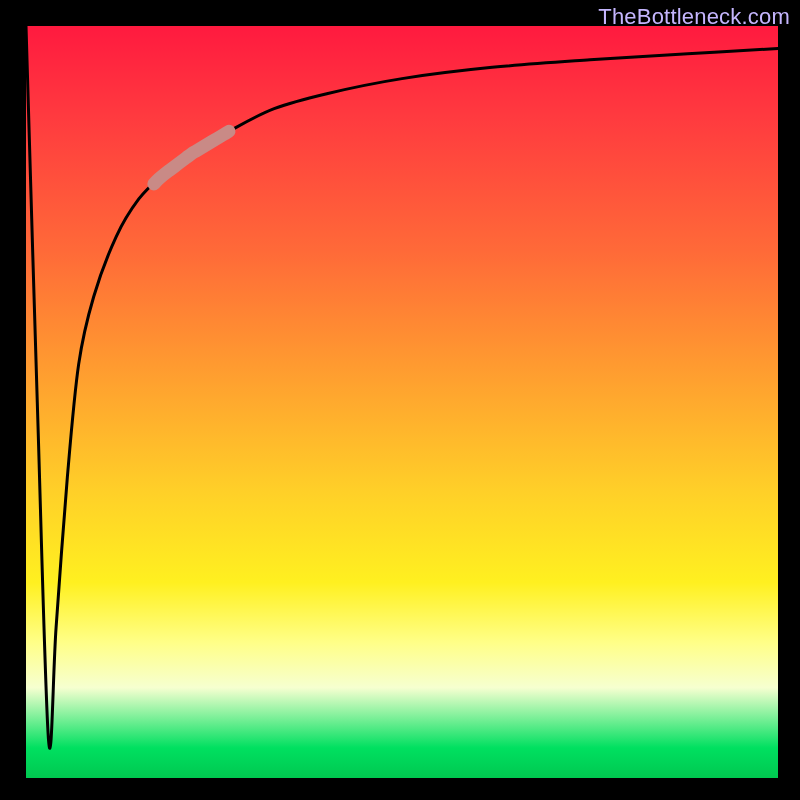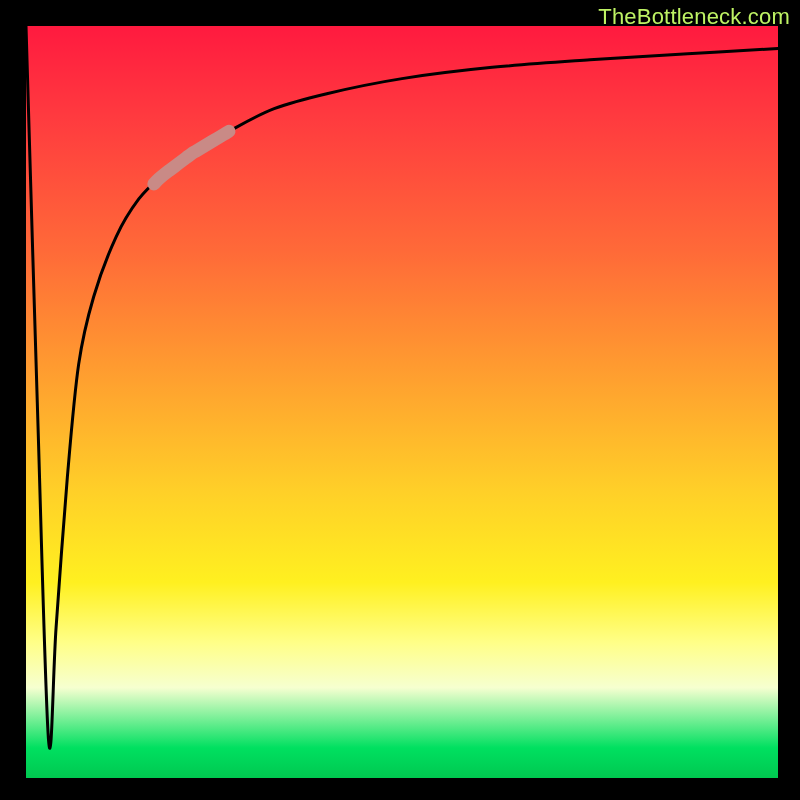--- a/index.html
+++ b/index.html
@@ -35,21 +35,21 @@
       #ffff88 82%,
       #f6ffd0 88%,
       #00e060 96%,
       #00c850 100%
     );
   }
   .watermark {
     position: absolute;
     top: 4px;
     right: 10px;
-    color: #bef264;
+    color: #c4b5fd;
     font-size: 22px;
     font-weight: 500;
     letter-spacing: 0.2px;
     user-select: none;
   }
   svg.curve {
     position: absolute;
     left: 0;
     top: 0;
     width: 752px;

